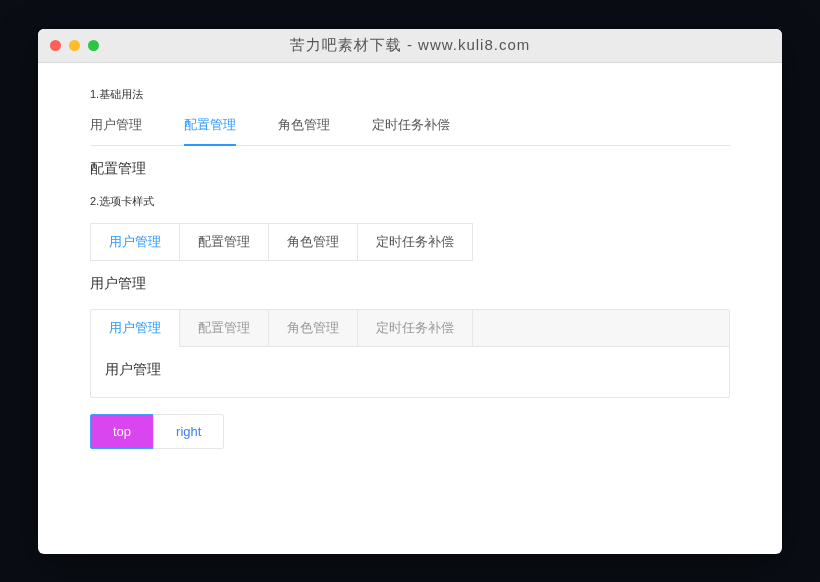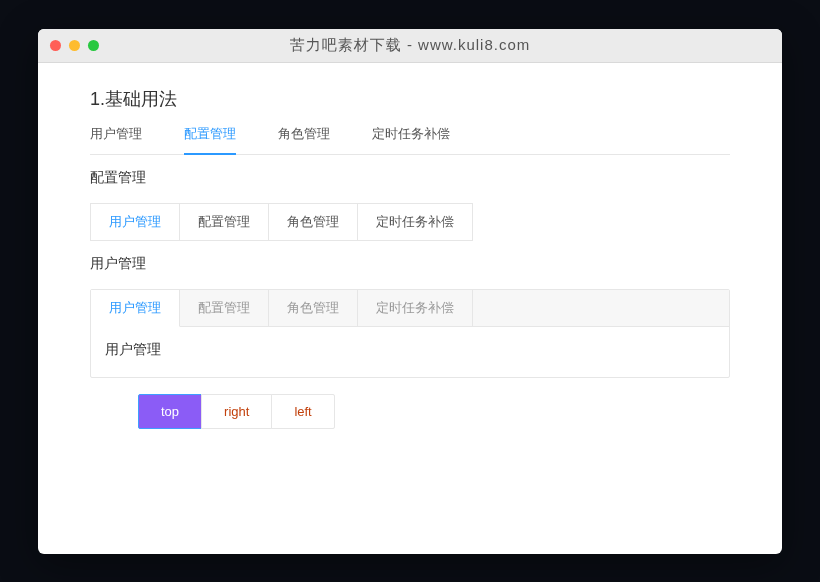--- a/index.html
+++ b/index.html
@@ -58,21 +58,21 @@
       pointer-events: none;
     }
     .content {
       flex: 1;
       padding: 18px 52px 14px 52px;
       overflow: auto;
       color: #333;
       font-size: 13px;
     }
     .section-heading {
-      font-size: 18px;
+      font-size: 11px;
       color: #333;
       margin: 6px 0 14px 0;
       font-weight: 500;
     }
 
     
     .tab-line {
       display: flex;
       gap: 42px;
       border-bottom: 1px solid #e6e6e6;
@@ -148,36 +148,35 @@
 
     
     .btn-group {
       display: flex;
     }
     .btn {
       padding: 9px 22px;
       font-size: 13px;
       border: 1px solid #e6e6e6;
       background: #fff;
-      color: #c2410c;
+      color: #3b82f6;
       cursor: pointer;
       margin-left: -1px;
     }
     .btn:first-child {
       margin-left: 0;
       border-radius: 2px 0 0 2px;
     }
     .btn:last-child {
       border-radius: 0 2px 2px 0;
     }
     .btn.active {
-      background: #8b5cf6;
+      background: #d946ef;
       color: #fff;
       border-color: #3f9eff;
-      margin-left: 48px;
     }
   </style>
 </head>
 <body>
 
 <div class="window">
   <div class="titlebar">
     <div class="lights">
       <div class="light red"></div>
       <div class="light yellow"></div>
@@ -190,20 +189,21 @@
 
     <div class="section-heading">1.基础用法</div>
     <div class="tab-line">
       <div class="tab-line-item">用户管理</div>
       <div class="tab-line-item active">配置管理</div>
       <div class="tab-line-item">角色管理</div>
       <div class="tab-line-item">定时任务补偿</div>
     </div>
     <div class="tab-content-text">配置管理</div>
 
+    <div class="section-heading">2.选项卡样式</div>
     <div class="tab-box">
       <div class="tab-box-item active">用户管理</div>
       <div class="tab-box-item">配置管理</div>
       <div class="tab-box-item">角色管理</div>
       <div class="tab-box-item">定时任务补偿</div>
     </div>
     <div class="tab-content-text">用户管理</div>
 
     <div class="card-tabs">
       <div class="card-head">
@@ -211,17 +211,16 @@
         <div class="card-tab">配置管理</div>
         <div class="card-tab">角色管理</div>
         <div class="card-tab">定时任务补偿</div>
       </div>
       <div class="card-body">用户管理</div>
     </div>
 
     <div class="btn-group">
       <div class="btn active">top</div>
       <div class="btn">right</div>
-      <div class="btn">left</div>
     </div>
 
   </div>
 </div>
 
 </body></html>

